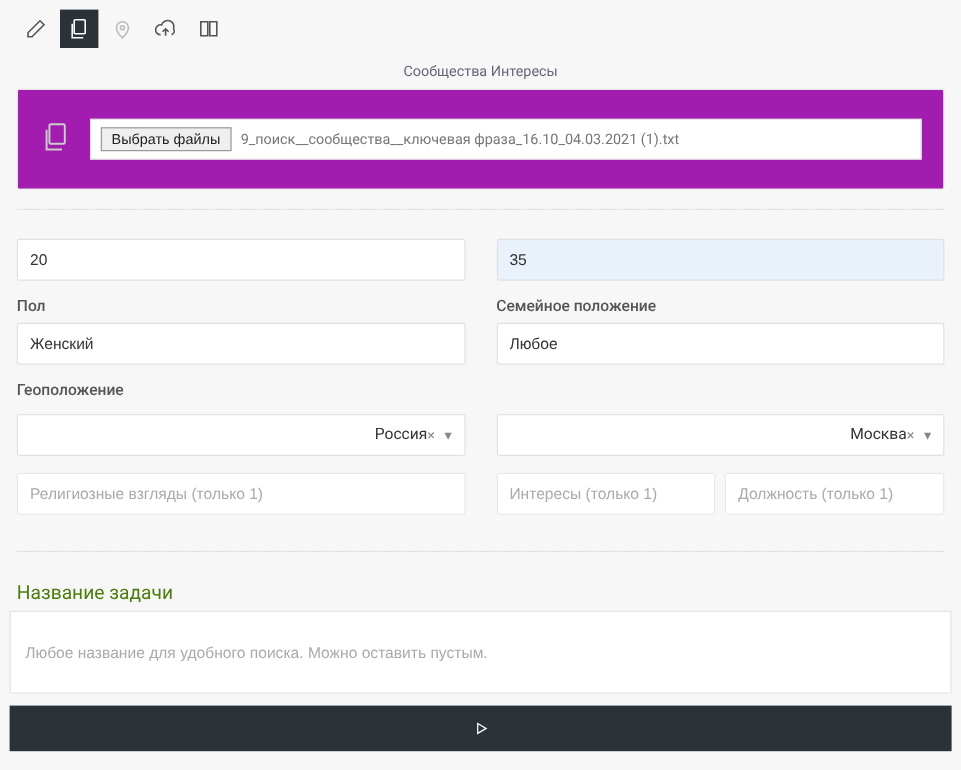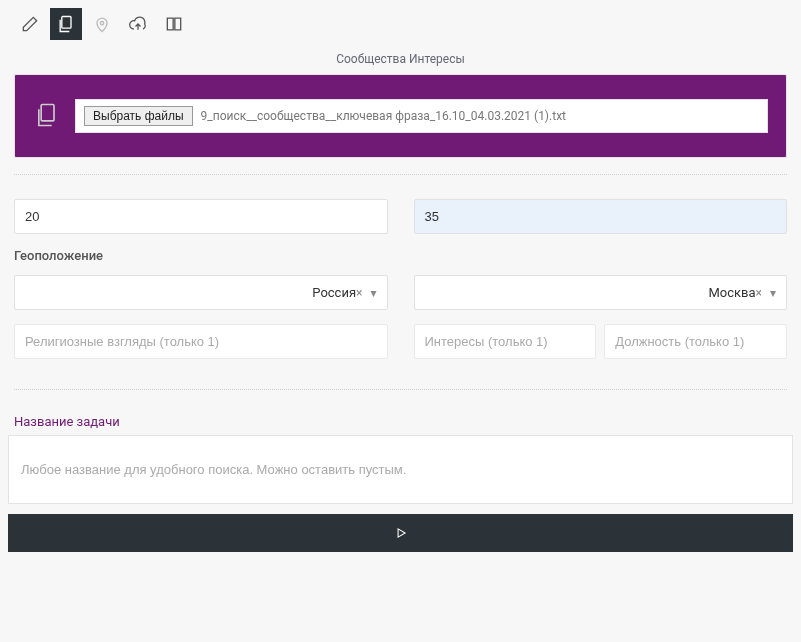--- a/index.html
+++ b/index.html
@@ -3,39 +3,39 @@
 <meta charset="utf-8">
 <style>
 * { box-sizing: border-box; margin: 0; padding: 0; }
 body { font-family: -apple-system, BlinkMacSystemFont, "Segoe UI", Roboto, Arial, sans-serif; background: #f7f7f7; color: #333; font-size: 13px; width: 801px; }
 .toolbar { display: flex; gap: 4px; padding: 8px 14px; align-items: center; }
 .toolbar-btn { width: 32px; height: 32px; display: flex; align-items: center; justify-content: center; cursor: pointer; color: #555; }
 .toolbar-btn.active { background: #2c3338; color: #fff; }
 .toolbar-btn.disabled { color: #bbb; }
 .toolbar-btn svg { width: 20px; height: 20px; }
 .section-title { text-align: center; font-size: 12px; color: #667; padding: 4px 0 8px; }
-.upload-panel { border: 1px solid #e3e3e3; background: #701a75; margin: 0 14px 16px; padding: 24px 18px; display: flex; align-items: center; gap: 14px; border-radius: 2px; }
+.upload-panel { border: 1px solid #e3e3e3; background: #a21caf; margin: 0 14px 16px; padding: 24px 18px; display: flex; align-items: center; gap: 14px; border-radius: 2px; }
 .upload-icon { color: #ccc; }
 .file-row { flex: 1; border: 1px solid #e3e3e3; padding: 6px 8px; display: flex; align-items: center; gap: 8px; background: #fff; }
 .file-btn { background: #efefef; border: 1px solid #999; padding: 2px 8px; font-size: 12px; cursor: pointer; color: #222; }
 .file-name { font-size: 12px; color: #777; white-space: nowrap; overflow: hidden; text-overflow: ellipsis; }
 .divider { border-top: 1px dotted #cfcfcf; margin: 0 14px 18px; }
 .form-area { padding: 0 14px 16px; }
 .row { display: flex; gap: 26px; margin-bottom: 14px; }
 .col { flex: 1; }
 .label { font-size: 13px; color: #555; margin-bottom: 6px; display: block; font-weight: 500; }
 .input, .select { width: 100%; border: 1px solid #e1e1e1; background: #fff; padding: 9px 10px; font-size: 13px; color: #333; border-radius: 2px; }
 .input.highlight { background: #e9f1fb; }
 .select { display: flex; align-items: center; justify-content: flex-end; cursor: pointer; }
 .select .controls { display: flex; align-items: center; gap: 8px; color: #888; font-size: 12px; }
 .placeholder-input { width: 100%; border: 1px solid #e9e9e9; background: #fff; padding: 9px 10px; font-size: 13px; color: #aaa; border-radius: 2px; }
 .placeholder-input::placeholder { color: #aaa; }
 .stack { display: flex; flex-direction: row; gap: 8px; }
 .footer { padding: 0 8px 8px; }
-.task-label { font-size: 13px; color: #701a75; padding: 6px 6px; }
+.task-label { font-size: 16px; color: #4d7c0f; padding: 6px 6px; }
 .task-input { width: 100%; border: 1px solid #e3e3e3; background: #fff; padding: 26px 12px; font-size: 13px; color: #aaa; margin-bottom: 10px; }
 .task-input::placeholder { color: #aaa; }
 .run-btn { width: 100%; background: #2c3338; color: #fff; border: none; padding: 12px; display: flex; align-items: center; justify-content: center; cursor: pointer; }
 .run-btn svg { width: 14px; height: 14px; }
 </style>
 </head>
 <body>
 
 <div class="toolbar">
   <div class="toolbar-btn">
@@ -92,20 +92,30 @@
   </div>
   <div class="row" style="margin-top:-8px">
     <div class="col">
       <input class="input" value="20" style="">
     </div>
     <div class="col">
       <input class="input highlight" value="35" style="">
     </div>
   </div>
 
+  <div class="row">
+    <div class="col">
+      <span class="label">Пол</span>
+      <input class="input" value="Женский" style="">
+    </div>
+    <div class="col">
+      <span class="label">Семейное положение</span>
+      <input class="input" value="Любое" style="">
+    </div>
+  </div>
 
   <div class="row" style="margin-bottom:6px">
     <div class="col">
       <span class="label">Геоположение</span>
     </div>
     <div class="col"></div>
   </div>
   <div class="row">
     <div class="col">
       <div class="select">

